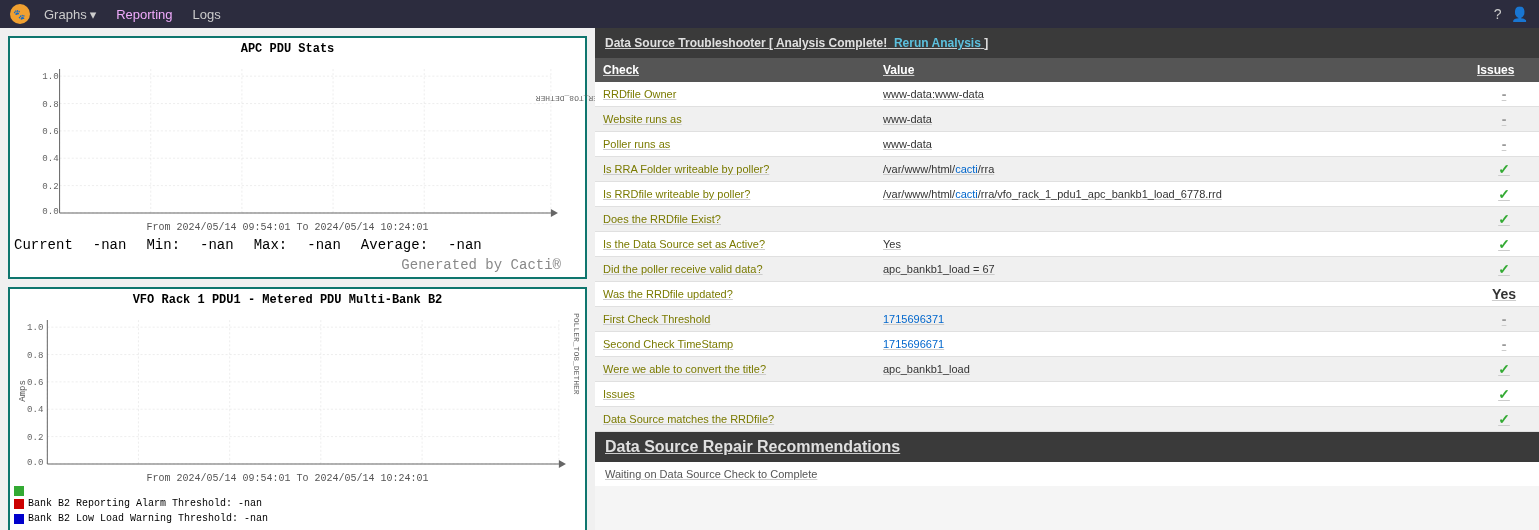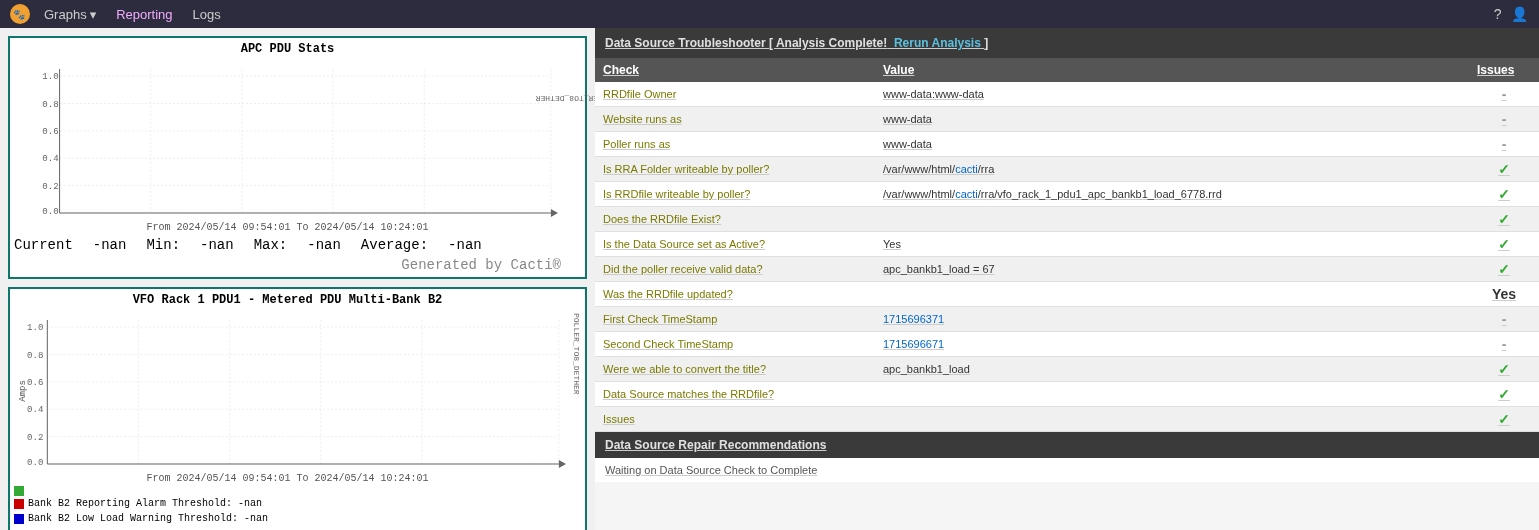--- a/index.html
+++ b/index.html
@@ -216,21 +216,21 @@
       text-align: center;
       color: #33aa33;
       font-size: 14px;
       font-weight: bold;
     }
 
     .ts-section-header {
       background: #3a3a3a;
       color: #e0e0e0;
       padding: 6px 10px;
-      font-size: 12px;
+      font-size: 16px;
       font-weight: bold;
     }
 
     .ts-body {
       padding: 6px 10px;
       font-size: 11px;
       color: #555;
       background: white;
     }
 
@@ -477,44 +477,44 @@
             <td class="check-col" style="color: rgb(122, 122, 0);">Did the poller receive valid data?</td>
             <td class="value-col">apc_bankb1_load = 67</td>
             <td class="result-col" style="color: rgb(51, 170, 51);">✓</td>
           </tr>
           <tr>
             <td class="check-col" style="color: rgb(122, 122, 0);">Was the RRDfile updated?</td>
             <td class="value-col"></td>
             <td class="result-col" style="color: rgb(51, 51, 51);">Yes</td>
           </tr>
           <tr>
-            <td class="check-col" style="color: rgb(122, 122, 0);">First Check TimeStamp</td>
+            <td class="check-col" style="color: rgb(122, 122, 0);">First Check Threshold</td>
             <td class="value-col"><a href="#" style="color: rgb(0, 102, 204);">1715696371</a></td>
             <td class="result-col" style="color: rgb(153, 153, 153);">-</td>
           </tr>
           <tr>
             <td class="check-col" style="color: rgb(122, 122, 0);">Second Check TimeStamp</td>
             <td class="value-col"><a href="#" style="color: rgb(0, 102, 204);">1715696671</a></td>
             <td class="result-col" style="color: rgb(153, 153, 153);">-</td>
           </tr>
           <tr>
             <td class="check-col" style="color: rgb(122, 122, 0);">Were we able to convert the title?</td>
             <td class="value-col">apc_bankb1_load</td>
             <td class="result-col" style="color: rgb(51, 170, 51);">✓</td>
           </tr>
           <tr>
+            <td class="check-col" style="color: rgb(122, 122, 0);">Issues</td>
+            <td class="value-col"></td>
+            <td class="result-col" style="color: rgb(51, 170, 51);">✓</td>
+          </tr>
+          <tr>
             <td class="check-col" style="color: rgb(122, 122, 0);">Data Source matches the RRDfile?</td>
             <td class="value-col"></td>
             <td class="result-col" style="color: rgb(51, 170, 51);">✓</td>
           </tr>
-          <tr>
-            <td class="check-col" style="color: rgb(122, 122, 0);">Issues</td>
-            <td class="value-col"></td>
-            <td class="result-col" style="color: rgb(51, 170, 51);">✓</td>
-          </tr>
         </tbody>
     </table>
 
     <div class="ts-section-header">Data Source Repair Recommendations</div>
     <div class="ts-body">Waiting on Data Source Check to Complete</div>
 
   </div>
 
 </div>
 

